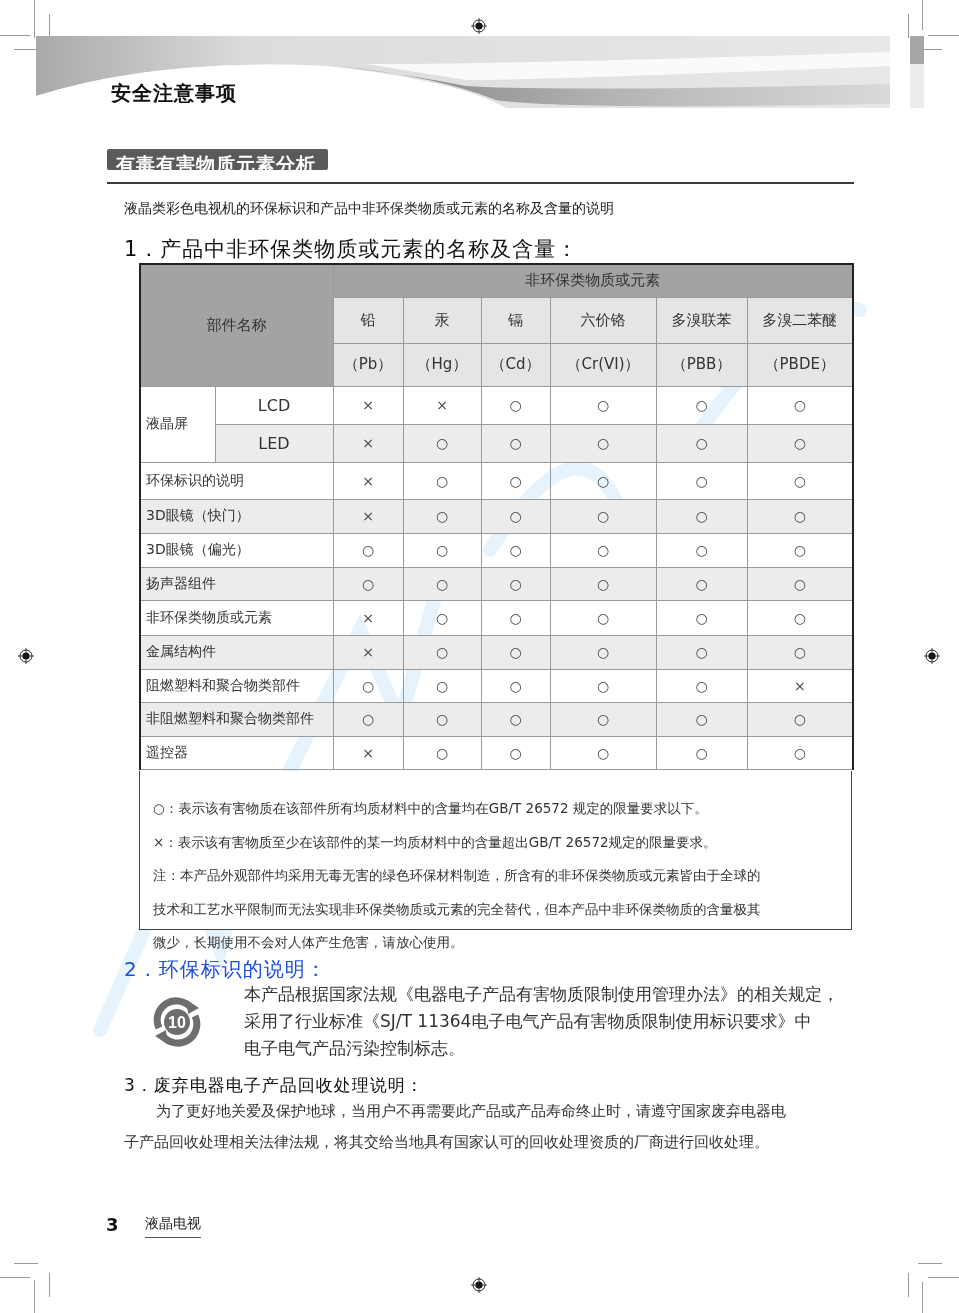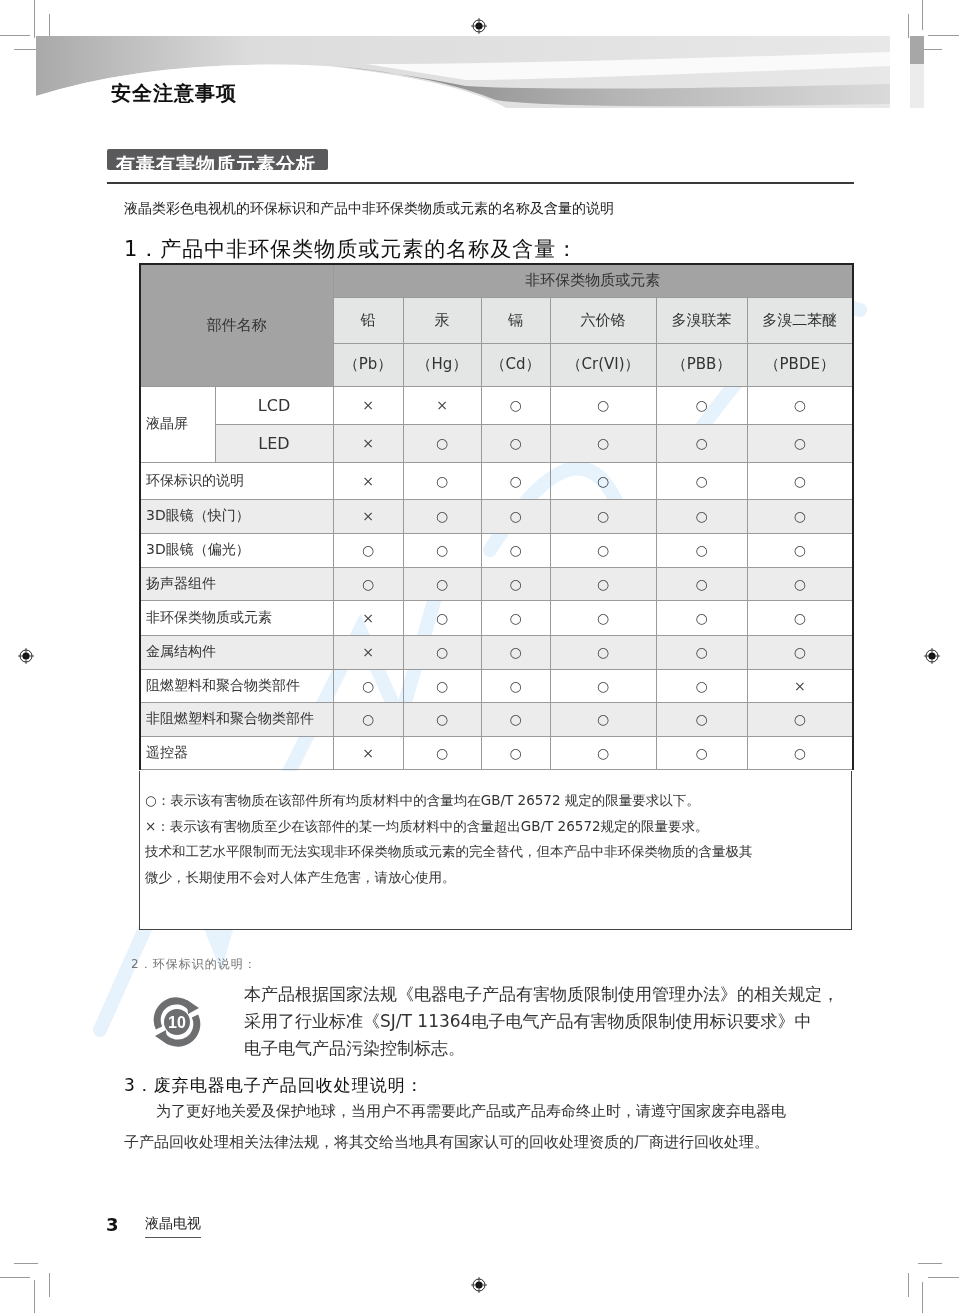--- a/index.html
+++ b/index.html
@@ -32,24 +32,24 @@
   #rohs-table .hdr-main { background:#a3a3a3; }
   #rohs-table .name { text-align:left; padding-left:5px; font-size:14px; }
   #rohs-table .shade { background:#ececec; }
   #rohs-table .mark { font-size:14px; color:#444; }
   .outer-left { border-left:2px solid #222 !important; }
   .outer-right { border-right:2px solid #222 !important; }
   .outer-top { border-top:2px solid #222 !important; }
 
   #notes-box { position:absolute; left:139px; top:771px; width:711px; height:158px;
                border:1.5px solid #444; border-top:none; background:#fff; }
-  #notes-box p { margin:0; font-size:13.5px; color:#333; line-height:25.5px; padding-left:5px; }
+  #notes-box p { margin:8px; font-size:13.5px; color:#333; line-height:25.5px; padding-left:5px; }
   #notes-inner { position:absolute; top:17px; left:0; }
 
-  #s2-title { left:124px; top:956px; font-size:12px; color:#737373; letter-spacing:1px;margin-left:7px; }
+  #s2-title { left:124px; top:956px; font-size:20px; color:#1d4ed8; letter-spacing:1px; }
   #s2-body { left:244px; top:981px; font-size:17px; color:#333; line-height:27px; }
   #logo { position:absolute; left:151px; top:996px; width:52px; height:52px; }
 
   #s3-title { left:124px; top:1074px; font-size:17px; color:#111; letter-spacing:1px; }
   #s3-line1 { left:156px; top:1102px; font-size:15px; color:#333; }
   #s3-line2 { left:124px; top:1133px; font-size:15px; color:#333; }
 
   #page-num { left:106px; top:1214px; font-size:18px; font-weight:bold; color:#111; }
   #footer-label { left:145px; top:1215px; font-size:14px; color:#222; padding-bottom:4px; border-bottom:1px solid #555; }
 
@@ -278,20 +278,21 @@
         <td class="mark">○</td>
         <td class="mark outer-right">○</td>
       </tr>
     </tbody>
 </table>
 
 <div id="notes-box">
   <div id="notes-inner">
     <p>○：表示该有害物质在该部件所有均质材料中的含量均在GB/T 26572 规定的限量要求以下。</p>
     <p>×：表示该有害物质至少在该部件的某一均质材料中的含量超出GB/T 26572规定的限量要求。</p>
+    <p>注：本产品外观部件均采用无毒无害的绿色环保材料制造，所含有的非环保类物质或元素皆由于全球的</p>
     <p>技术和工艺水平限制而无法实现非环保类物质或元素的完全替代，但本产品中非环保类物质的含量极其</p>
     <p>微少，长期使用不会对人体产生危害，请放心使用。</p>
   </div>
 </div>
 
 <div class="abs" id="s2-title">2．环保标识的说明：</div>
 <svg id="logo" viewBox="0 0 52 52">
   <path d="M8 32 A19 19 0 0 1 40 12" fill="none" stroke="#6d6e70" stroke-width="7"></path>
   <path d="M44 20 A19 19 0 0 1 12 40" fill="none" stroke="#6d6e70" stroke-width="7"></path>
   <polygon points="36,4 48,12 37,18" fill="#6d6e70"></polygon>

